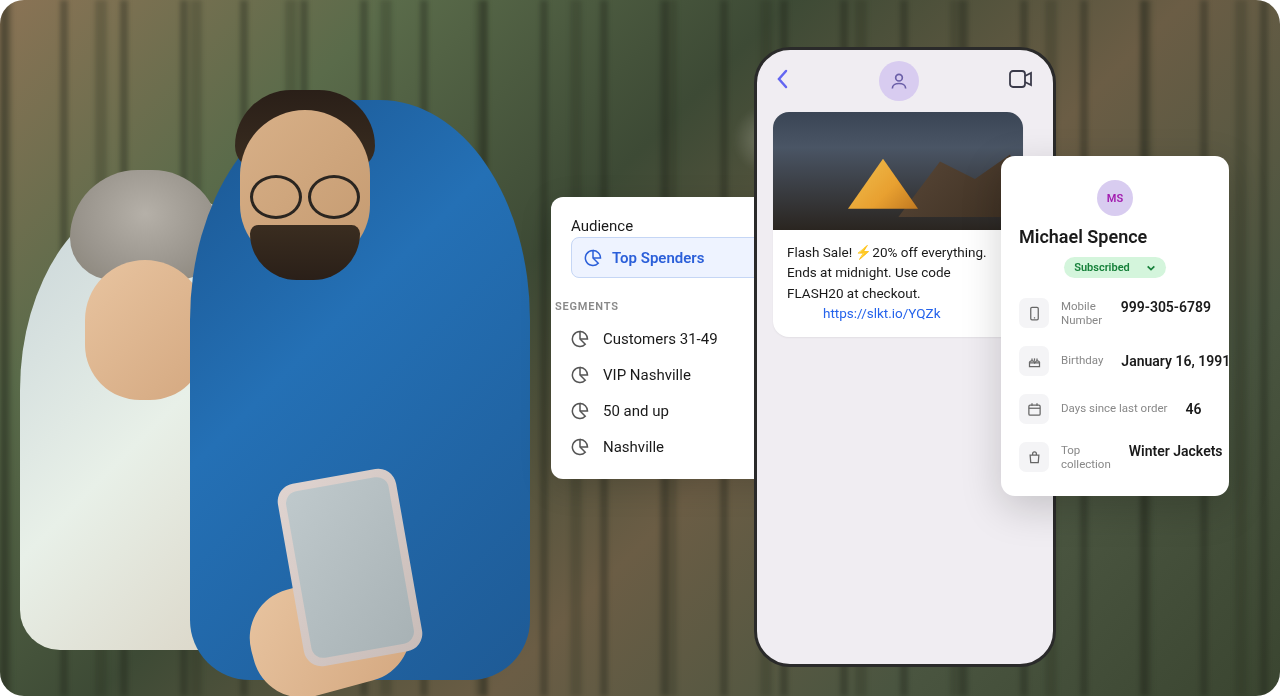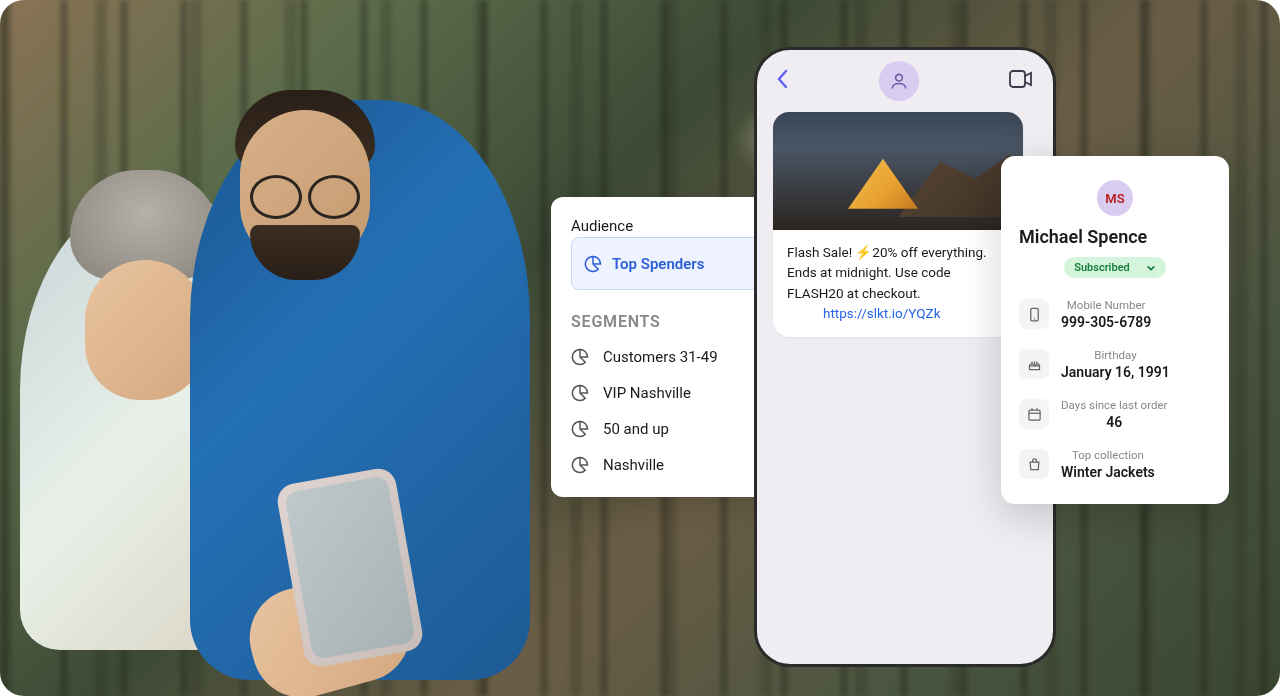--- a/index.html
+++ b/index.html
@@ -93,29 +93,29 @@
     
     .audience-card {
       position: absolute; left: 551px; top: 197px; width: 280px;
       background: #fff; border-radius: 12px;
       box-shadow: 0 8px 32px rgba(0,0,0,0.15);
       padding: 20px 0 14px 0;
     }
     .audience-title { font-size: 15px; color: #1a1a1a; padding: 0 20px 2px 20px; }
     .pill {
       margin: 0 20px; background: #eef3ff; border: 1px solid #c5d6f5;
-      border-radius: 8px; padding: 16px 12px;
+      border-radius: 8px; padding: 10px 12px;
       display: flex; align-items: center; gap: 10px;
     }
     .pill-icon { width: 18px; height: 18px; color: #2b5fd9; flex-shrink: 0; }
     .pill-label { color: #2b5fd9; font-weight: 600; font-size: 15px; flex: 1; }
     .pill-close { color: #2b5fd9; font-size: 16px; cursor: pointer; padding: 0 2px; }
     .segments-header {
-      font-size: 16px; letter-spacing: 0.8px; color: #888;
-      padding: 22px 20px 8px 20px; font-weight: 600;
+      font-size: 11px; letter-spacing: 0.8px; color: #888;
+      padding: 22px 20px 8px 4px; font-weight: 600;
     }
     .segment-item {
       display: flex; align-items: center; gap: 14px;
       padding: 9px 20px; cursor: pointer;
     }
     .segment-icon { width: 18px; height: 18px; color: #555; flex-shrink: 0; }
     .segment-label { font-size: 15px; color: #1a1a1a; }
     
     
     .phone {
@@ -164,38 +164,38 @@
     
     .profile-card {
       position: absolute; left: 1001px; top: 156px; width: 228px;
       background: #fff; border-radius: 14px;
       box-shadow: 0 12px 40px rgba(0,0,0,0.18);
       padding: 24px 18px 24px 18px;
     }
     .profile-avatar {
       width: 36px; height: 36px; background: #d8ccf0; border-radius: 50%;
       margin: 0 auto 10px auto; display: flex; align-items: center; justify-content: center;
-      font-size: 13px; font-weight: 600; color: #b91c1c;
+      font-size: 11px; font-weight: 600; color: #a21caf;
     }
     .profile-name { text-align: left; font-size: 18px; font-weight: 600; color: #1a1a1a; }
     .sub-badge {
       display: flex; align-items: center; gap: 16px; width: fit-content;
       margin: 10px auto 20px auto; background: #d4f5dc;
       padding: 4px 10px; border-radius: 11px;
       font-size: 11px; font-weight: 600; color: #16803a;
     }
     .sub-badge svg { width: 10px; height: 10px; }
     .profile-row { display: flex; align-items: center; gap: 12px; margin-bottom: 18px; }
     .profile-row:last-child { margin-bottom: 0; }
     .profile-icon {
       width: 30px; height: 30px; background: #f4f4f6; border-radius: 7px;
       display: flex; align-items: center; justify-content: center; flex-shrink: 0;
     }
     .profile-icon svg { width: 15px; height: 15px; color: #666; }
-    .profile-info { display: flex; flex-direction: column; gap: 2px; min-width: 0; align-items: center; }
+    .profile-info { display: flex; flex-direction: row; gap: 18px; min-width: 0; }
     .profile-label { font-size: 11.5px; color: #888; }
     .profile-value { font-size: 14px; font-weight: 600; color: #1a1a1a; white-space: nowrap; }
   </style>
 </head>
 <body>
 
 <div class="bg">
   <div class="bg-trees"></div>
   <div class="people">
     <div class="hair-1"></div>

